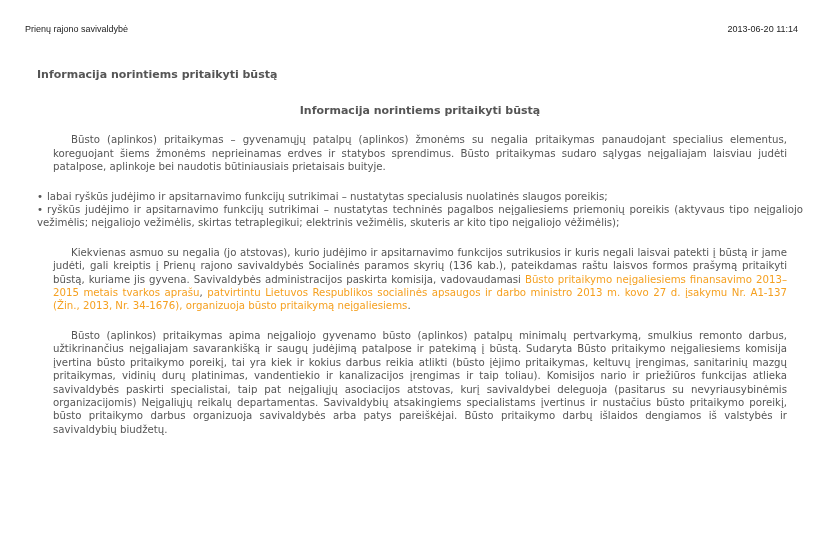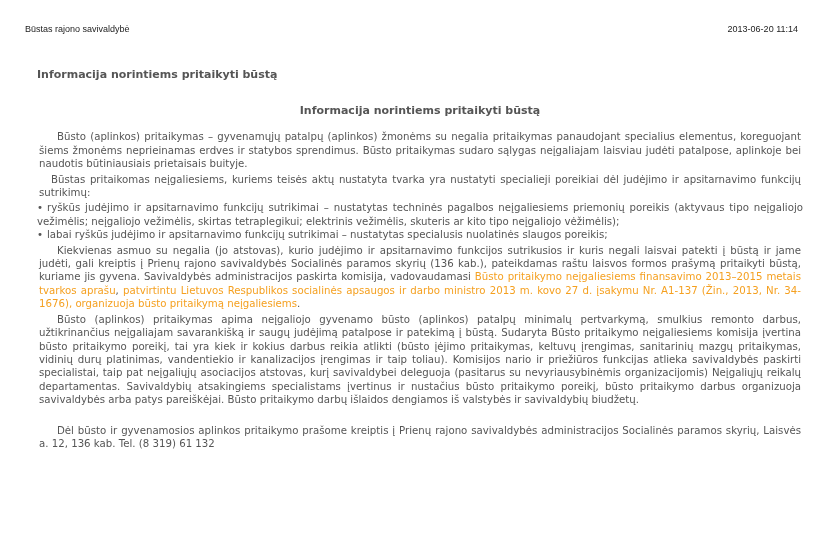--- a/index.html
+++ b/index.html
@@ -5,45 +5,43 @@
   html, body { margin: 0; padding: 0; background: #ffffff; }
   body { width: 830px; height: 544px; overflow: hidden; position: relative;
          font-family: "DejaVu Sans", sans-serif; color: #555555; }
   .print-header { position: absolute; top: 24px; left: 25px; right: 20px;
                   font-family: "Liberation Sans", sans-serif; font-size: 9px; color: #222; }
   .print-header .site { position: absolute; left: 0; top: 0; }
   .print-header .date { position: absolute; right: 12px; top: 0; }
   .page-heading { position: absolute; top: 68px; left: 37px; font-size: 11px; font-weight: bold; color: #555; margin: 0; }
   .article { position: absolute; top: 104px; left: 37px; width: 766px; font-size: 10.2px; line-height: 13.4px; color: #555; }
   .article-title { text-align: center; font-weight: bold; font-size: 11px; margin: 0 0 13px 0; color: #555; }
-  .article p { margin: 2px; text-align: justify; }
+  .article p { margin: 16px; text-align: justify; }
   .indent { text-indent: 18px; }
   .indent-sm { text-indent: 12px; }
   .article ul { list-style: none; margin: 0; padding: 0; }
   .article li { text-align: justify; }
   .article li::before { content: "\2022"; margin-right: 4px; }
   .link { color: #f5a020; }
   .spacer { height: 13px; }
 </style>
 </head>
 <body>
 
 <div class="print-header">
-  <span class="site">Būstas rajono savivaldybė</span>
+  <span class="site">Prienų rajono savivaldybė</span>
   <span class="date">2013-06-20 11:14</span>
 </div>
 
 <h1 class="page-heading">Informacija norintiems pritaikyti būstą</h1>
 
 <div class="article">
   <div class="article-title">Informacija norintiems pritaikyti būstą</div>
 
   <p class="indent">Būsto (aplinkos) pritaikymas – gyvenamųjų patalpų (aplinkos) žmonėms su negalia pritaikymas panaudojant specialius elementus, koreguojant šiems žmonėms neprieinamas erdves ir statybos sprendimus. Būsto pritaikymas sudaro sąlygas neįgaliajam laisviau judėti patalpose, aplinkoje bei naudotis būtiniausiais prietaisais buityje.</p>
-  <p class="indent-sm">Būstas pritaikomas neįgaliesiems, kuriems teisės aktų nustatyta tvarka yra nustatyti specialieji poreikiai dėl judėjimo ir apsitarnavimo funkcijų sutrikimų:</p>
   <ul>
+    <li>labai ryškūs judėjimo ir apsitarnavimo funkcijų sutrikimai – nustatytas specialusis nuolatinės slaugos poreikis;</li>
     <li>ryškūs judėjimo ir apsitarnavimo funkcijų sutrikimai – nustatytas techninės pagalbos neįgaliesiems priemonių poreikis (aktyvaus tipo neįgaliojo vežimėlis; neįgaliojo vežimėlis, skirtas tetraplegikui; elektrinis vežimėlis, skuteris ar kito tipo neįgaliojo vėžimėlis);</li>
-    <li>labai ryškūs judėjimo ir apsitarnavimo funkcijų sutrikimai – nustatytas specialusis nuolatinės slaugos poreikis;</li>
   </ul>
   <p class="indent"><span>Kiekvienas asmuo su negalia (jo atstovas), kurio judėjimo ir apsitarnavimo funkcijos sutrikusios ir kuris negali laisvai patekti į būstą ir jame judėti, gali kreiptis į Prienų rajono savivaldybės Socialinės paramos skyrių (136 kab.), pateikdamas raštu laisvos formos prašymą pritaikyti būstą, kuriame jis gyvena. Savivaldybės administracijos paskirta komisija, vadovaudamasi </span><a class="link">Būsto pritaikymo neįgaliesiems finansavimo 2013–2015 metais tvarkos aprašu</a><span>, </span><a class="link">patvirtintu Lietuvos Respublikos socialinės apsaugos ir darbo ministro 2013 m. kovo 27 d. įsakymu Nr. A1-137 (Žin., 2013, Nr. 34-1676), organizuoja būsto pritaikymą neįgaliesiems</a><span>.</span></p>
   <p class="indent">Būsto (aplinkos) pritaikymas apima neįgaliojo gyvenamo būsto (aplinkos) patalpų minimalų pertvarkymą, smulkius remonto darbus, užtikrinančius neįgaliajam savarankišką ir saugų judėjimą patalpose ir patekimą į būstą. Sudaryta Būsto pritaikymo neįgaliesiems komisija įvertina būsto pritaikymo poreikį, tai yra kiek ir kokius darbus reikia atlikti (būsto įėjimo pritaikymas, keltuvų įrengimas, sanitarinių mazgų pritaikymas, vidinių durų platinimas, vandentiekio ir kanalizacijos įrengimas ir taip toliau). Komisijos nario ir priežiūros funkcijas atlieka savivaldybės paskirti specialistai, taip pat neįgaliųjų asociacijos atstovas, kurį savivaldybei deleguoja (pasitarus su nevyriausybinėmis organizacijomis) Neįgaliųjų reikalų departamentas. Savivaldybių atsakingiems specialistams įvertinus ir nustačius būsto pritaikymo poreikį, būsto pritaikymo darbus organizuoja savivaldybės arba patys pareiškėjai. Būsto pritaikymo darbų išlaidos dengiamos iš valstybės ir savivaldybių biudžetų.</p>
   <div class="spacer"></div>
-  <p class="indent">Dėl būsto ir gyvenamosios aplinkos pritaikymo prašome kreiptis į Prienų rajono savivaldybės administracijos Socialinės paramos skyrių, Laisvės a. 12, 136 kab. Tel. (8 319) 61 132</p>
 </div>
 
 </body></html>

